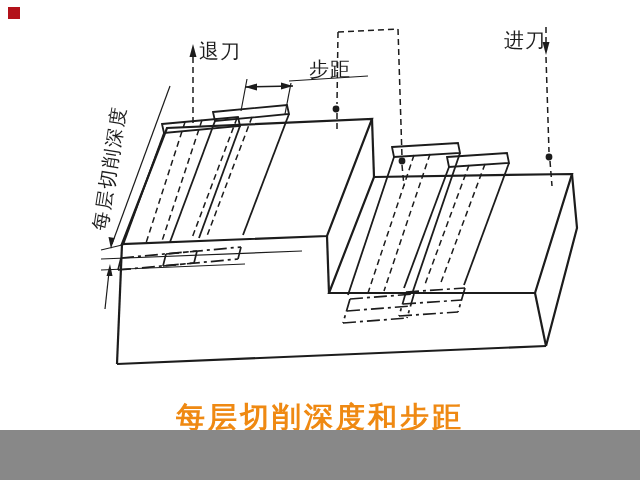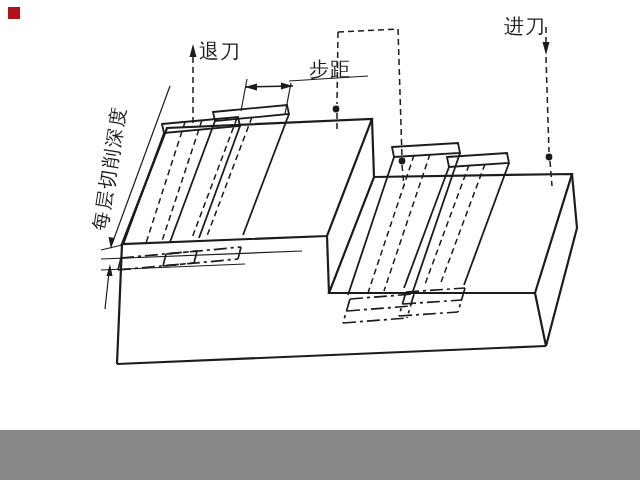--- a/index.html
+++ b/index.html
@@ -10,21 +10,21 @@
   .corner-marker{
     position:absolute;left:8px;top:7px;width:12px;height:12px;
     background:#b3121a;
   }
   .dia-label{
     position:absolute;color:#1c1c1c;font-size:20px;line-height:1.05;
     white-space:nowrap;letter-spacing:1px;
   }
   .label-retract{left:199px;top:41px;}
   .label-step{left:309px;top:59px;}
-  .label-plunge{left:504px;top:16px;text-align:center;}
+  .label-plunge{left:504px;top:30px;text-align:center;}
   .label-depth{
     left:35px;top:158px;width:150px;text-align:center;
     transform:rotate(-81deg);transform-origin:center;
     font-size:19px;letter-spacing:2px;
   }
   .caption{
     position:absolute;left:0;top:398px;width:640px;text-align:center;
     font-family:"Liberation Sans",sans-serif;
     font-weight:700;font-size:29px;letter-spacing:3px;color:#ef8912;
   }
@@ -157,13 +157,14 @@
   </svg>
 
   <div class="dia-label label-retract">退刀</div>
 
   <div class="dia-label label-step">步距</div>
 
   <div class="dia-label label-plunge">进刀</div>
 
   <div class="dia-label label-depth">每层切削深度</div>
 
+  <div class="caption">每层切削深度和步距</div>
 </div>
 
 </body></html>

